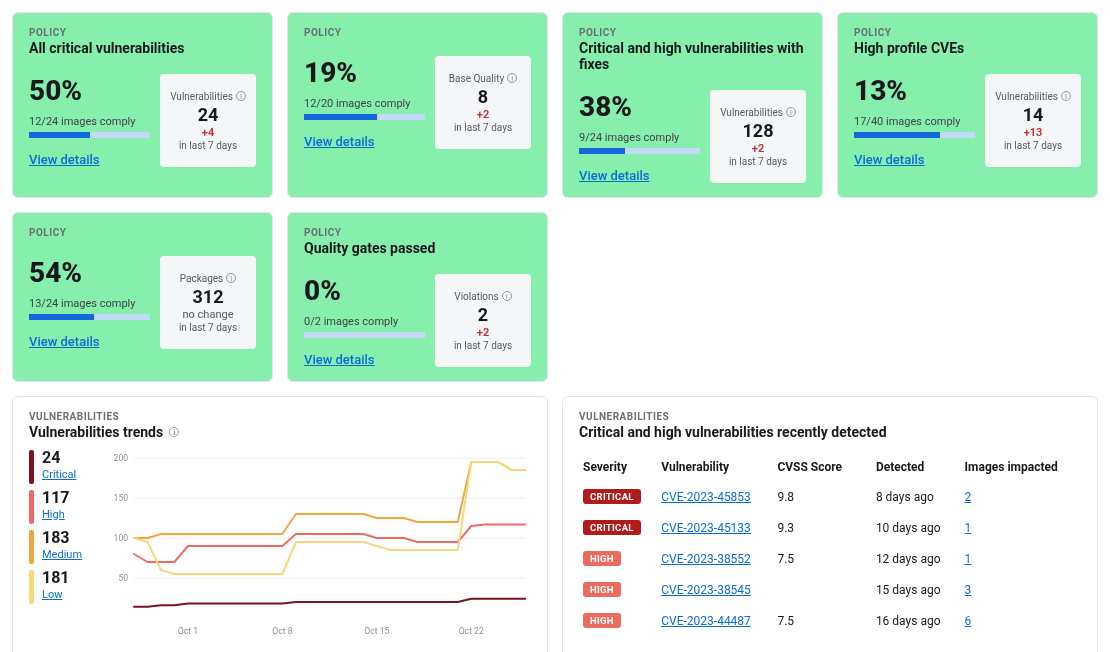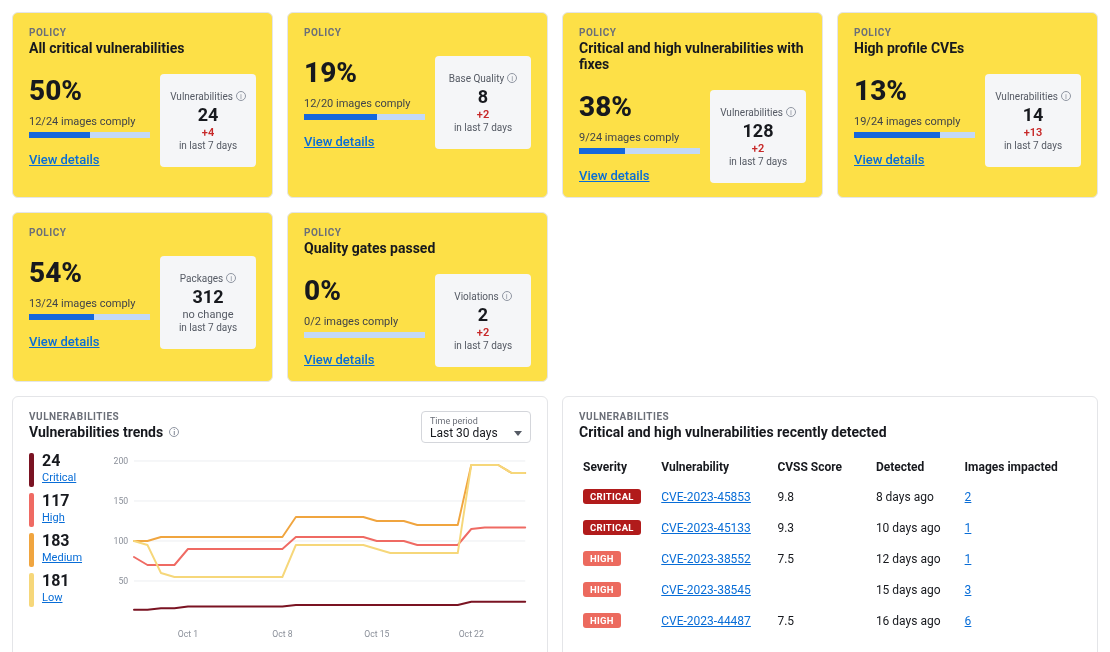--- a/index.html
+++ b/index.html
@@ -14,21 +14,21 @@
   }
   .grid {
     display: grid;
     grid-template-columns: repeat(4, 1fr);
     gap: 14px;
   }
   .card {
     border: 1px solid #e4e5e8;
     border-radius: 6px;
     padding: 14px 16px 14px 16px;
-    background: #fde047;
+    background: #86efac;
   }
   .label-small {
     font-size: 10px;
     font-weight: 700;
     letter-spacing: 0.5px;
     color: #6b6f78;
     text-transform: uppercase;
   }
   .card-title {
     font-size: 14px;
@@ -228,21 +228,21 @@
         <div class="period">in last 7 days</div>
       </div>
     </div>
     </div>
     <div class="card">
     <div class="label-small">POLICY</div>
     <div class="card-title">High profile CVEs</div>
     <div class="policy-body">
       <div class="policy-left">
         <div class="pct">13%</div>
-        <div class="comply-text">19/24 images comply</div>
+        <div class="comply-text">17/40 images comply</div>
         <div class="progress">
           <div class="progress-fill" style="width:71%"></div>
         </div>
         <a class="view-link">View details</a>
       </div>
       <div class="mini-panel">
         <div class="metric-label">
           <span>Vulnerabilities</span>
           <span class="info-icon"></span>
         </div>
@@ -302,27 +302,20 @@
 <div class="bottom-row">
 
   <div class="panel">
     <div class="panel-title-row">
       <div>
         <div class="label-small">VULNERABILITIES</div>
         <div class="panel-title">
           <span>Vulnerabilities trends</span>
           <span class="info-icon"></span>
         </div>
-      </div>
-      <div class="time-select">
-        <span class="ts-label">Time period</span>
-        <span class="ts-row">
-          <span>Last 30 days</span>
-          <span class="chevron"></span>
-        </span>
       </div>
     </div>
     <div class="trends-body">
       <div class="legend-col" id="legend-col">
           <div class="legend-item">
     <div class="swatch" style="background:#7a1322"></div>
     <div>
       <div class="legend-num">24</div>
       <a class="legend-name">Critical</a>
     </div>

